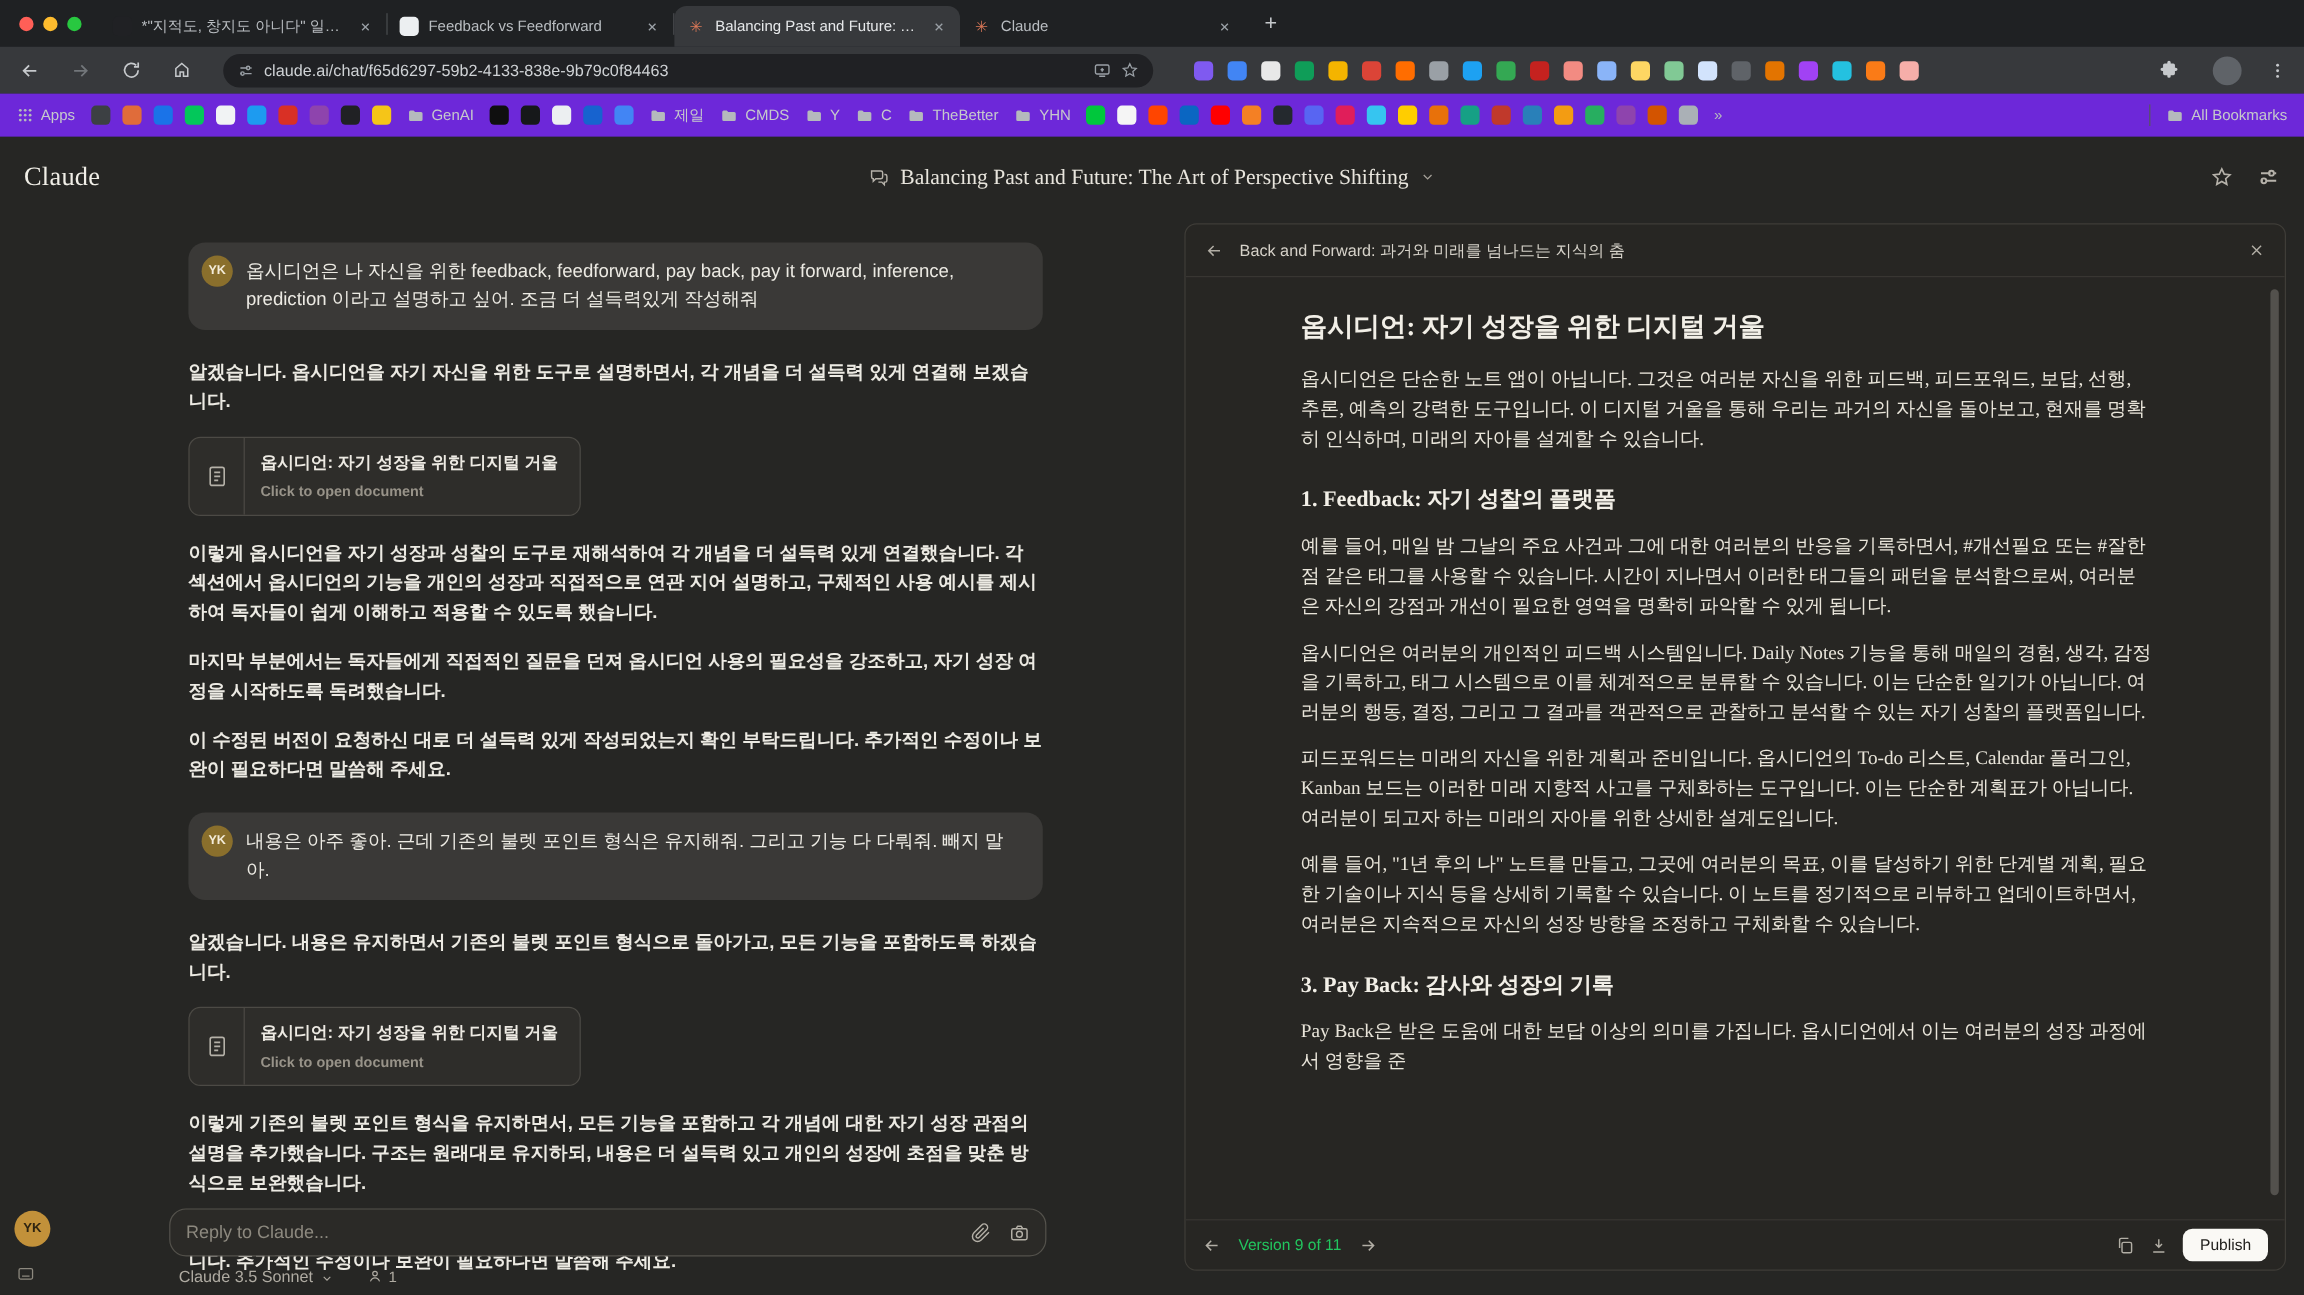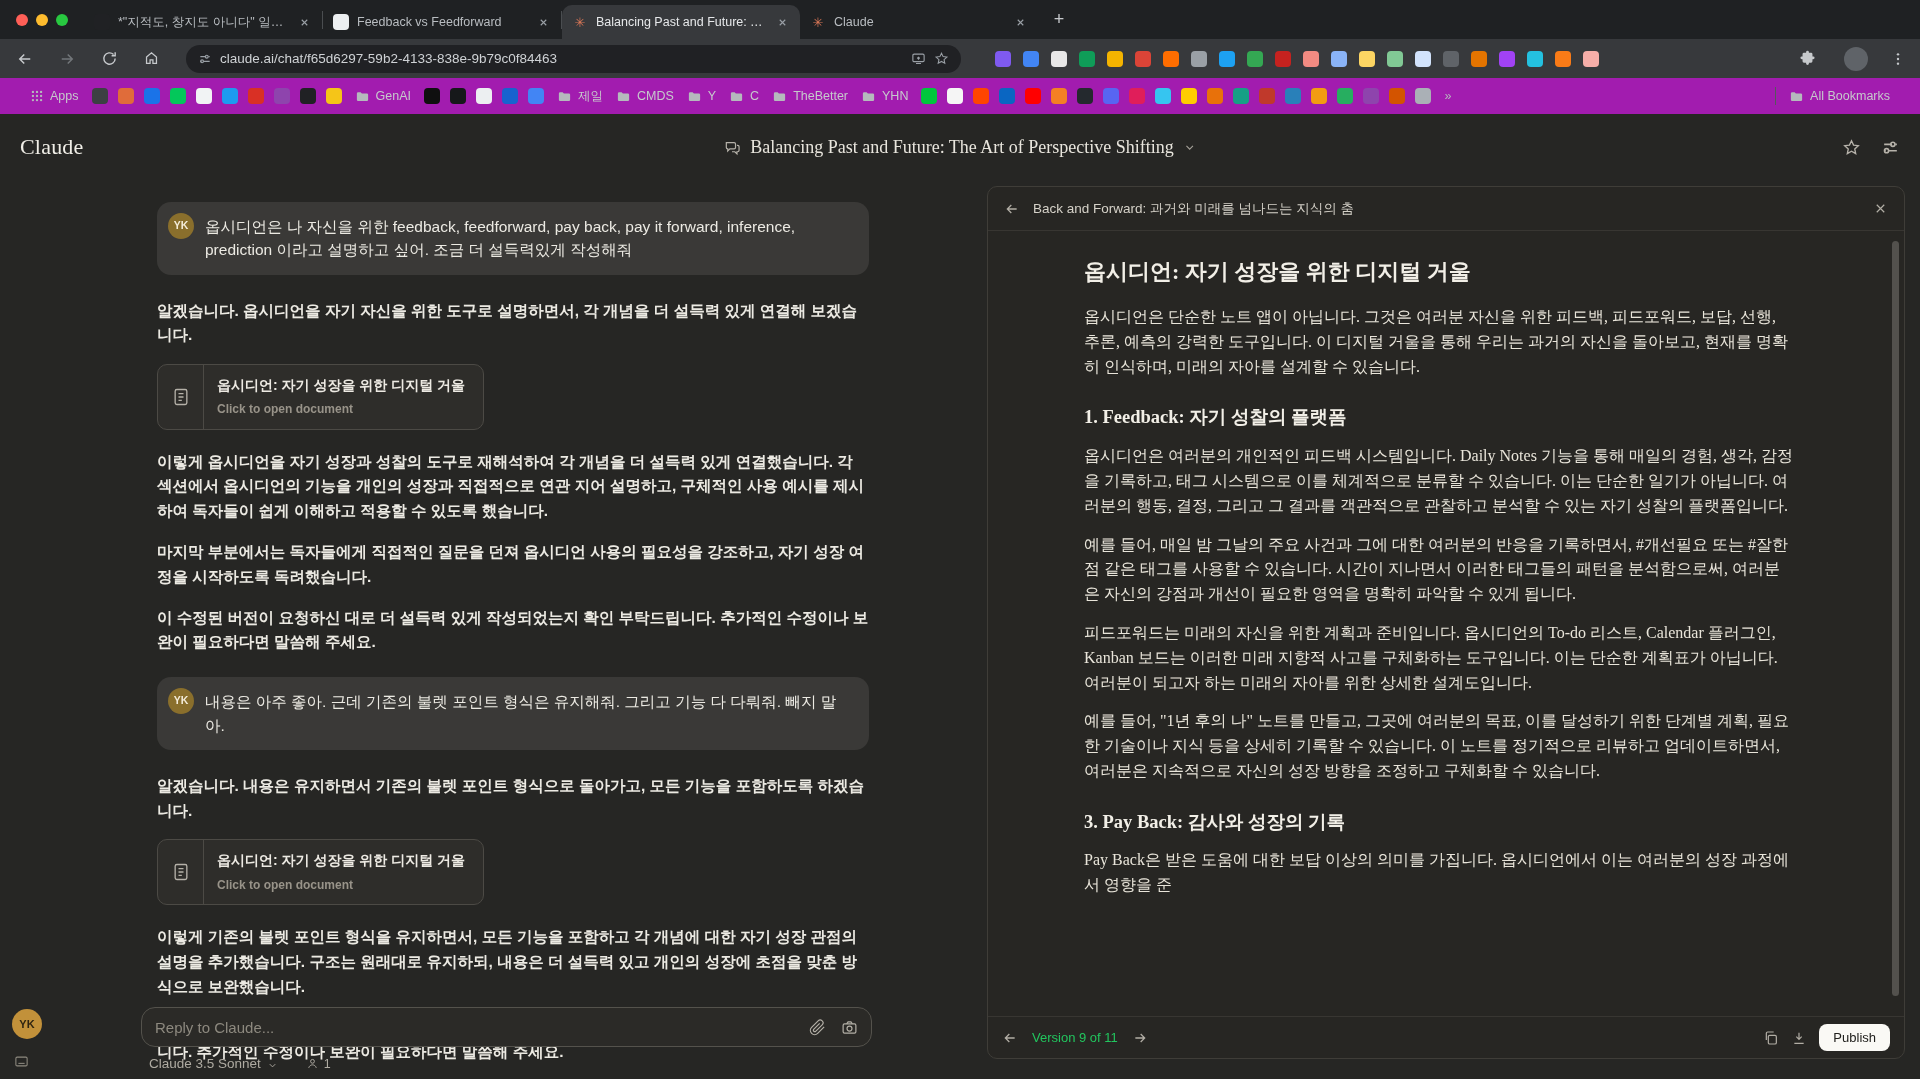--- a/index.html
+++ b/index.html
@@ -24,21 +24,21 @@
   .nav-ic { width:30px; height:30px; border-radius:50%; display:flex; align-items:center; justify-content:center; color:#c6c9cc; flex:none; }
   .nav-ic.dim { color:#72767a; }
   .omnibox { width:775px; height:28px; background:#202124; border-radius:14px; display:flex; align-items:center; padding:0 12px; gap:8px; color:#cfd2d5; font-size:13.5px; margin:0 8px; flex:none; }
   .omnibox .url { flex:1; white-space:nowrap; overflow:hidden; }
   .omnibox .icbx { color:#9aa0a6; flex:none; display:flex; }
   .ext-row { display:flex; align-items:center; gap:12px; margin-left:14px; flex:1; }
   .chip { width:16px; height:16px; border-radius:4px; flex:none; }
   .chrome-avatar { width:24px; height:24px; border-radius:50%; background:#5f6368; flex:none; margin-left:10px; }
   .kebab { color:#c6c9cc; margin:0 4px 0 10px; }
 
-  .bookmarks { height:36px; background:#a21caf; display:flex; align-items:center; padding:0 30px; gap:13px; color:#c6c9cc; font-size:12.5px; }
+  .bookmarks { height:36px; background:#6d28d9; display:flex; align-items:center; padding:0 14px; gap:13px; color:#c6c9cc; font-size:12.5px; }
   .bm { display:flex; align-items:center; gap:6px; white-space:nowrap; }
   .bm-folder-ic { color:#b5b9bd; display:flex; }
   .chips { display:flex; gap:10px; align-items:center; }
   .bm-sep { width:1px; height:18px; background:#55585c; }
   .bm-spacer { flex:1; }
 
   
   #app { position:absolute; top:114px; left:0; right:0; bottom:0; background:#262624; }
   .app-header { height:66px; display:flex; align-items:center; padding:0 20px; position:relative; }
   .logo { font-family:"Liberation Serif",serif; font-size:22px; color:#f0eee7; letter-spacing:.2px; }
@@ -500,22 +500,22 @@
           <svg width="15" height="15" viewBox="0 0 24 24">
             <path d="M6 6l12 12M18 6L6 18" stroke="currentColor" stroke-width="1.9" fill="none"></path>
           </svg>
         </span>
     </div>
 
     <div class="panel-body">
       <h1>옵시디언: 자기 성장을 위한 디지털 거울</h1>
       <p>옵시디언은 단순한 노트 앱이 아닙니다. 그것은 여러분 자신을 위한 피드백, 피드포워드, 보답, 선행, 추론, 예측의 강력한 도구입니다. 이 디지털 거울을 통해 우리는 과거의 자신을 돌아보고, 현재를 명확히 인식하며, 미래의 자아를 설계할 수 있습니다.</p>
       <h2>1. Feedback: 자기 성찰의 플랫폼</h2>
+      <p>예를 들어, 매일 밤 그날의 주요 사건과 그에 대한 여러분의 반응을 기록하면서, #개선필요 또는 #잘한점 같은 태그를 사용할 수 있습니다. 시간이 지나면서 이러한 태그들의 패턴을 분석함으로써, 여러분은 자신의 강점과 개선이 필요한 영역을 명확히 파악할 수 있게 됩니다.</p>
       <p>옵시디언은 여러분의 개인적인 피드백 시스템입니다. Daily Notes 기능을 통해 매일의 경험, 생각, 감정을 기록하고, 태그 시스템으로 이를 체계적으로 분류할 수 있습니다. 이는 단순한 일기가 아닙니다. 여러분의 행동, 결정, 그리고 그 결과를 객관적으로 관찰하고 분석할 수 있는 자기 성찰의 플랫폼입니다.</p>
-      <p>예를 들어, 매일 밤 그날의 주요 사건과 그에 대한 여러분의 반응을 기록하면서, #개선필요 또는 #잘한점 같은 태그를 사용할 수 있습니다. 시간이 지나면서 이러한 태그들의 패턴을 분석함으로써, 여러분은 자신의 강점과 개선이 필요한 영역을 명확히 파악할 수 있게 됩니다.</p>
       <p>피드포워드는 미래의 자신을 위한 계획과 준비입니다. 옵시디언의 To-do 리스트, Calendar 플러그인, Kanban 보드는 이러한 미래 지향적 사고를 구체화하는 도구입니다. 이는 단순한 계획표가 아닙니다. 여러분이 되고자 하는 미래의 자아를 위한 상세한 설계도입니다.</p>
       <p>예를 들어, "1년 후의 나" 노트를 만들고, 그곳에 여러분의 목표, 이를 달성하기 위한 단계별 계획, 필요한 기술이나 지식 등을 상세히 기록할 수 있습니다. 이 노트를 정기적으로 리뷰하고 업데이트하면서, 여러분은 지속적으로 자신의 성장 방향을 조정하고 구체화할 수 있습니다.</p>
       <h2>3. Pay Back: 감사와 성장의 기록</h2>
       <p>Pay Back은 받은 도움에 대한 보답 이상의 의미를 가집니다. 옵시디언에서 이는 여러분의 성장 과정에서 영향을 준</p>
       <span class="scroll-thumb"></span>
     </div>
 
     <div class="panel-footer">
       <span class="panel-hbtn">
           <svg width="16" height="16" viewBox="0 0 24 24">

